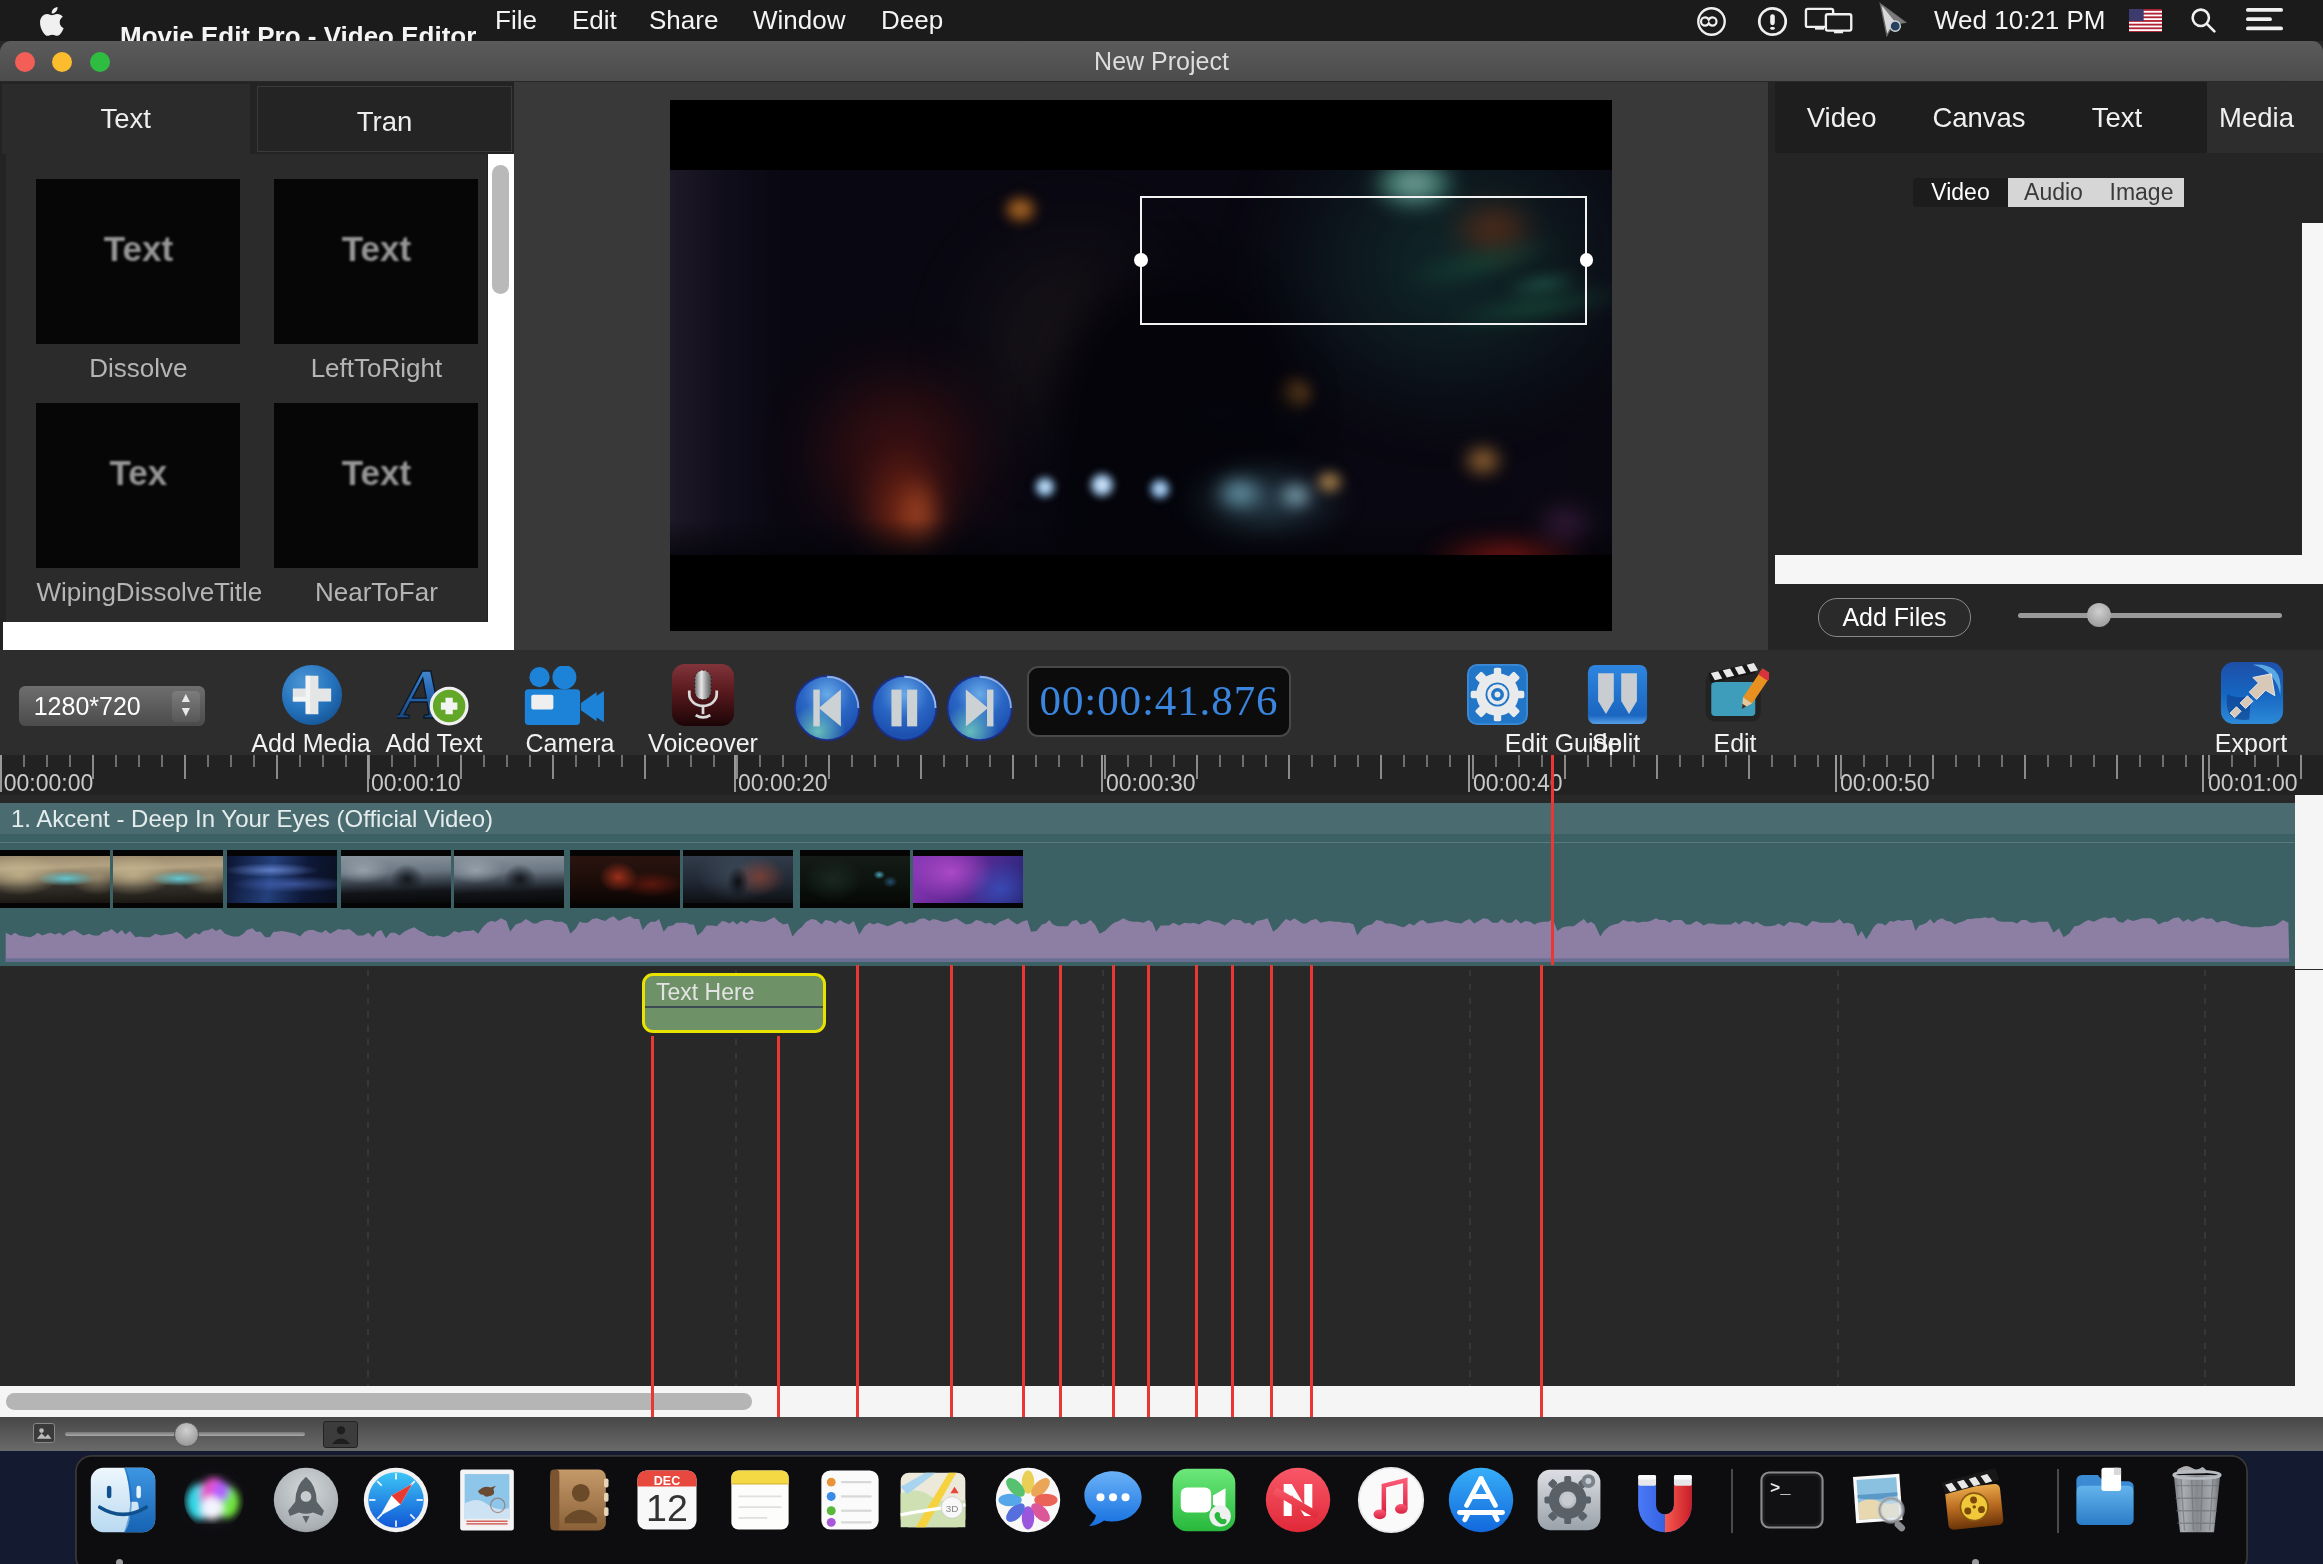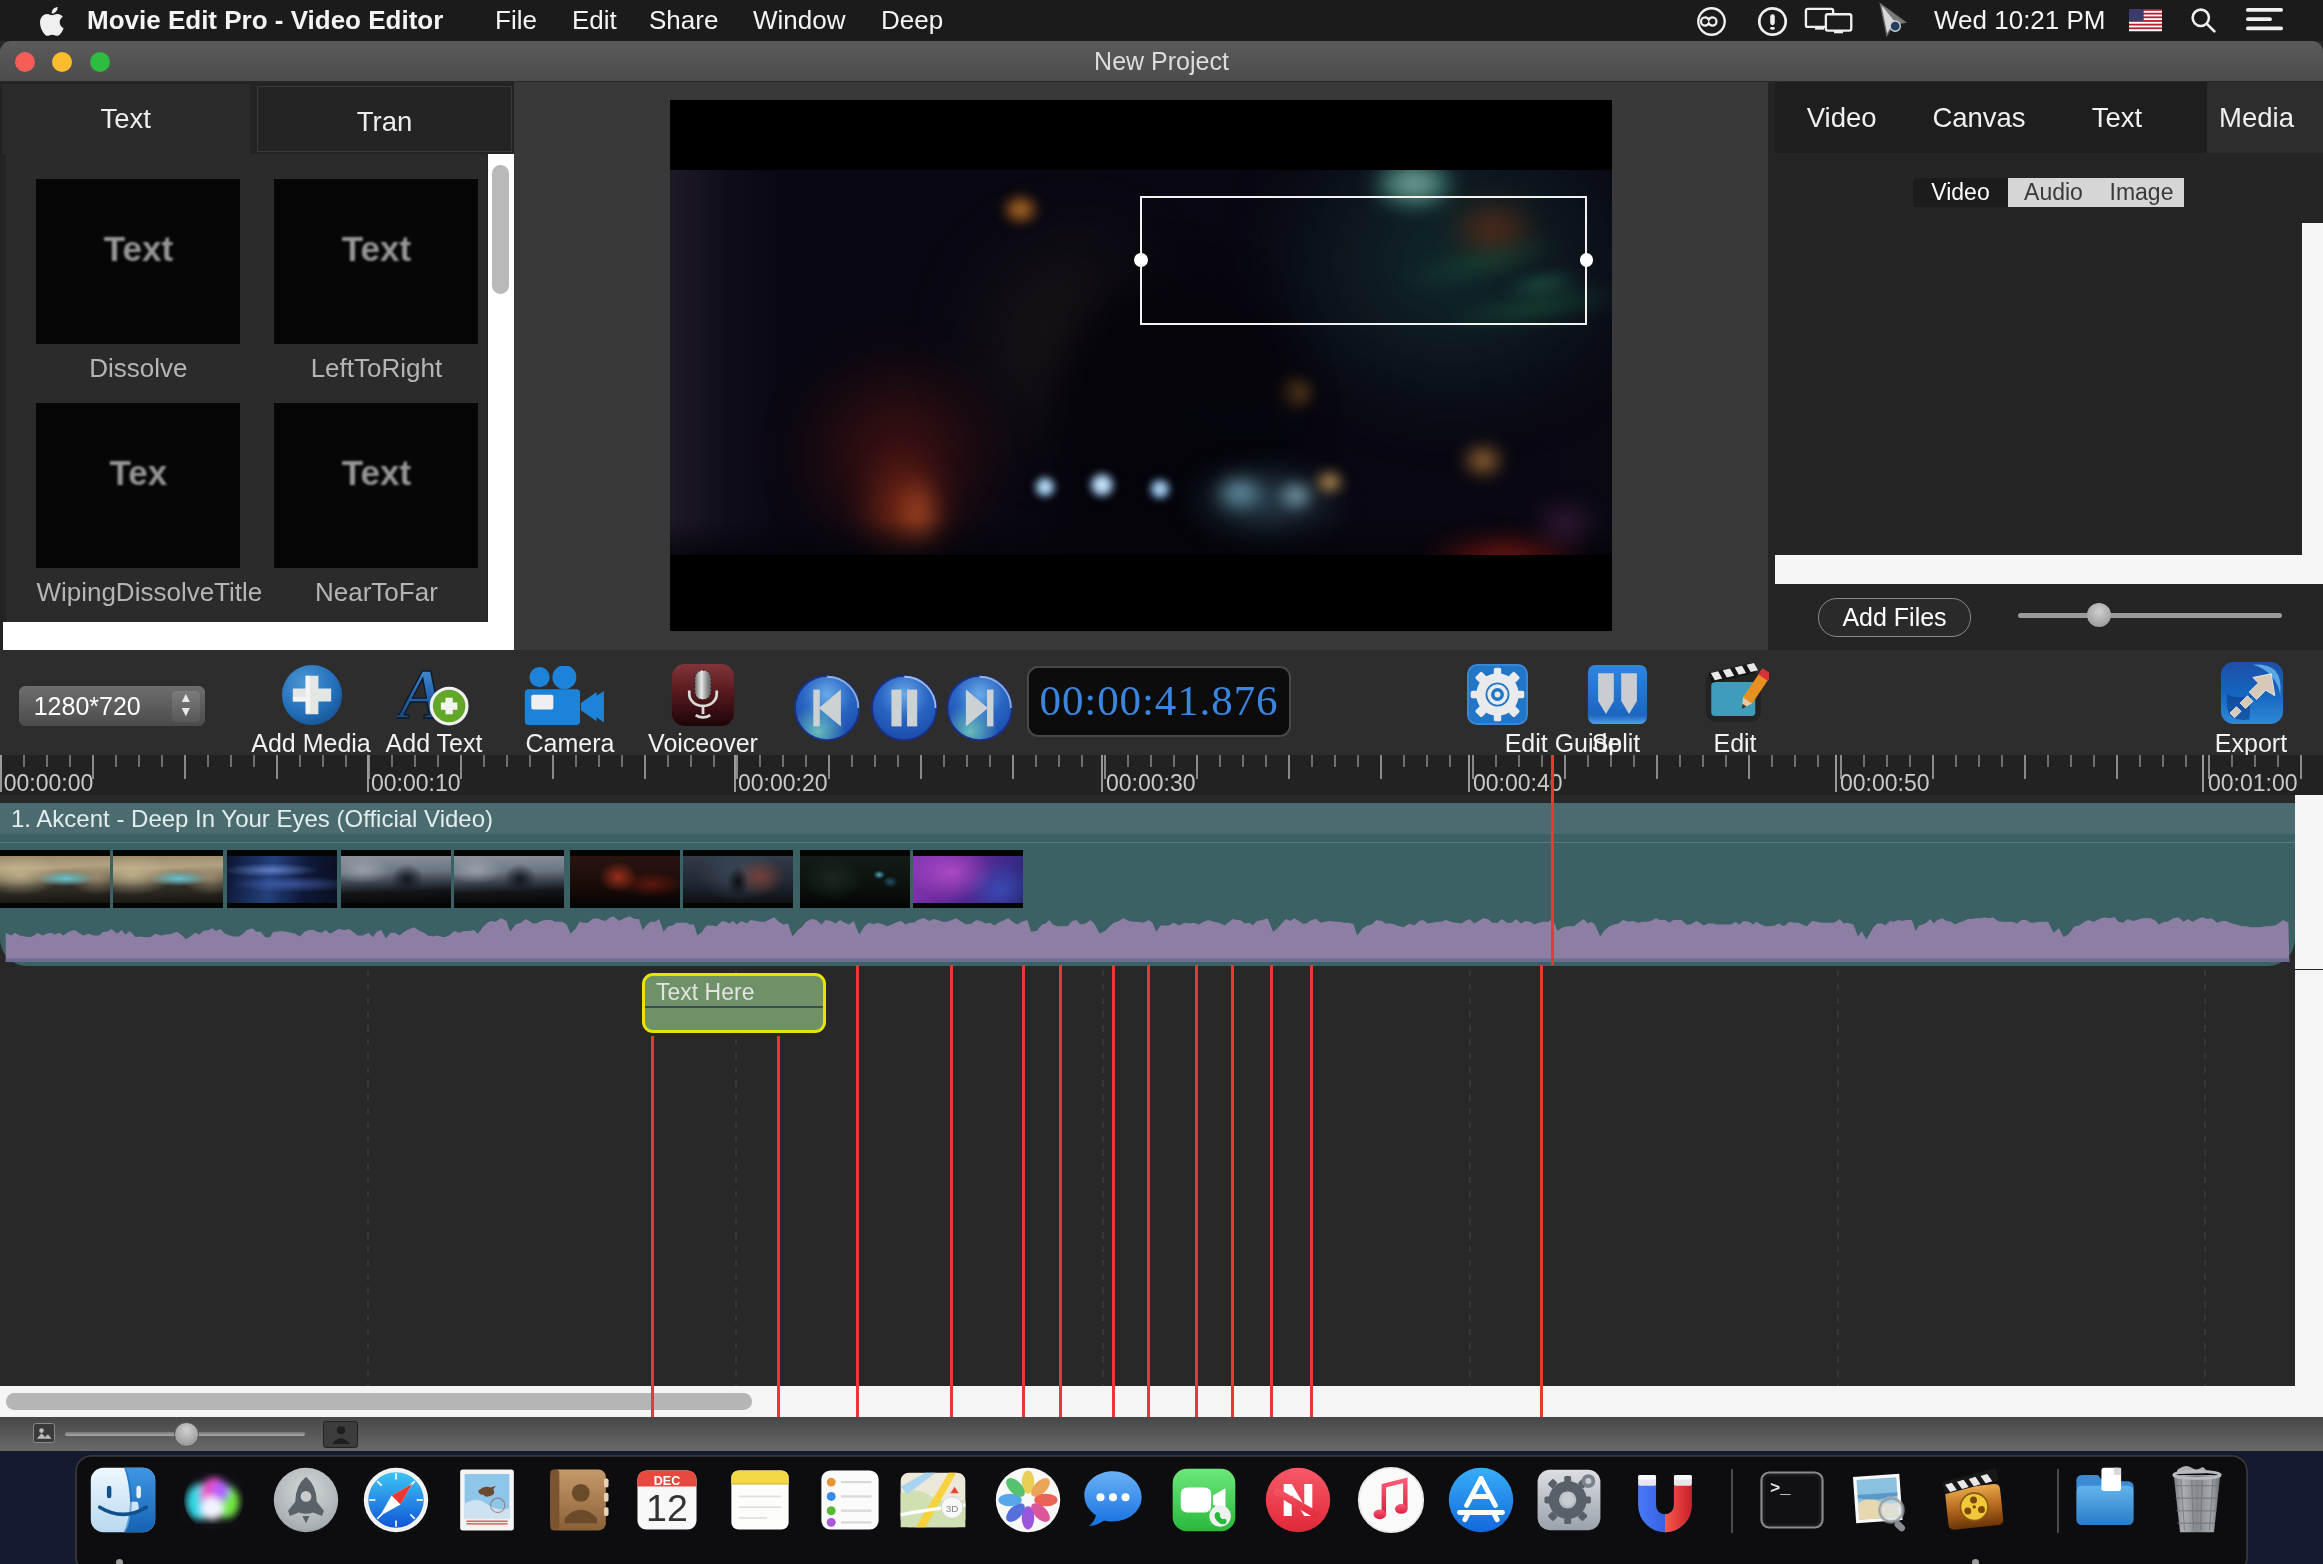--- a/index.html
+++ b/index.html
@@ -73,21 +73,21 @@
 
 #ruler { left:0; top:755px; width:2323px; height:40px; background:
   repeating-linear-gradient(90deg,#999999 0 1.8px,transparent 1.8px 367px) 0 0/2323px 37px no-repeat,
   repeating-linear-gradient(90deg,#8a8a8a 0 1.8px,transparent 1.8px 92px) 0 0/2323px 24px no-repeat,
   repeating-linear-gradient(90deg,#6f6f6f 0 1.8px,transparent 1.8px 23px) 0 0/2323px 12px no-repeat,
   #222222; overflow:hidden; }
 .rlabel { position:absolute; top:14.7px; color:#c9c9c9; font-size:23px; }
 
 
 #trackzone { left:0; top:795px; width:2323px; height:174px; background:#282828; }
-#track { position:absolute; left:0; top:8.3px; width:2295px; height:163px; background:#3c6165;border-radius:27px; }
+#track { position:absolute; left:0; top:8.3px; width:2295px; height:163px; background:#3c6165; }
 #tracktitle { position:absolute; left:0; top:0; width:2295px; height:31px; background:#4a6c70;
   color:#e4ecec; font-size:24px; line-height:31px; padding-left:11px; }
 #thumbrow { position:absolute; left:0; top:47px; height:58px; }
 .vthumb { position:absolute; top:0; width:110px; height:58px; background:#050505; overflow:hidden; }
 .vi { position:absolute; left:0; top:5.5px; width:110px; height:47px; }
 .vi-g { background:
   radial-gradient(42px 11px at 60% 48%, #63d6e6dd, transparent 70%),
   radial-gradient(55px 27.5px at 18% 40%, #c8b890cc, transparent 75%),
   radial-gradient(37px 24px at 88% 45%, #a89878bb, transparent 75%),
   linear-gradient(178deg, #98876a 0%, #b4a484 26%, #6a604c 48%, #34302a 62%, #17140f 100%); }
@@ -141,21 +141,21 @@
 .dicon { position:absolute; top:11px; width:68px; height:68px; }
 .ddot { position:absolute; top:104px; width:7.3px; height:7.3px; border-radius:50%; background:#9a9a9a; }
 .dsep { position:absolute; top:14.7px; width:1.8px; height:64px; background:#4a4a4a; }
 </style></head>
 <body>
 <div id="stage">
   <div id="menubar" class="abs">
     <svg class="abs" style="left:39px;top:5.5px;" width="27.5" height="31" viewBox="0 0 170 200">
       <path fill="#f0f0f0" d="M150.4 69.2c-1.1.8-20.3 11.6-20.3 35.6 0 27.8 24.4 37.6 25.1 37.8-.1.6-3.9 13.5-12.9 26.6-8 11.6-16.4 23.1-29.1 23.1s-16-7.4-30.7-7.4c-14.3 0-19.4 7.6-31 7.6s-19.8-10.7-29.1-23.9C11.6 153.3 3 129.5 3 106.9 3 70.7 26.5 51.5 49.7 51.5c12.3 0 22.6 8.1 30.3 8.1 7.4 0 18.9-8.6 32.9-8.6 5.3 0 24.4.5 37.5 18.2zM106.3 35.7c5.8-6.9 9.9-16.5 9.9-26.1 0-1.3-.1-2.7-.4-3.8-9.4.4-20.7 6.3-27.4 14.2-5.3 6.1-10.3 15.7-10.3 25.4 0 1.5.2 2.9.3 3.4.6.1 1.6.2 2.6.2 8.5 0 19.1-5.7 25.3-13.3z"></path>
     </svg>
-    <div class="mi" style="left:87px;font-weight:bold;">Movie Edit Pro - Video Editor</div>
+    <div class="mi" style="left:120px;font-weight:bold;margin-top:16px;">Movie Edit Pro - Video Editor</div>
     <div class="mi" style="left:495px;">File</div>
     <div class="mi" style="left:572px;">Edit</div>
     <div class="mi" style="left:649px;">Share</div>
     <div class="mi" style="left:753px;">Window</div>
     <div class="mi" style="left:881px;">Deep</div>
     <svg class="abs" style="left:1692px;top:5.5px;" width="39" height="31" viewBox="0 0 42 34">
       <circle cx="21" cy="17" r="14.5" fill="none" stroke="#f0f0f0" stroke-width="2.6"></circle>
       <path d="M14 21.5c-2.5 0-4.5-2-4.5-4.5s2-4.5 4.5-4.5c1.8 0 3.3 1 4 2.5.7-1.5 2.3-2.5 4-2.5 2.5 0 4.5 2 4.5 4.5s-2 4.5-4.5 4.5c-1.8 0-3.3-1-4-2.5-.7 1.5-2.2 2.5-4 2.5z" fill="none" stroke="#f0f0f0" stroke-width="2.4"></path>
     </svg>
     <svg class="abs" style="left:1757px;top:5.5px;" width="31" height="31" viewBox="0 0 34 34">

